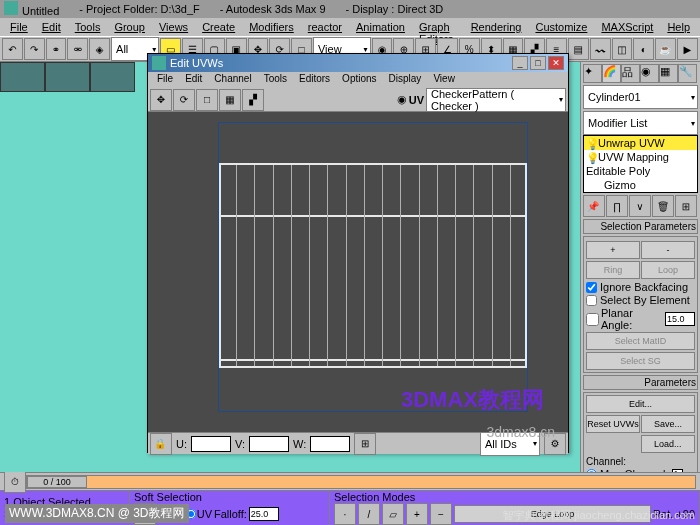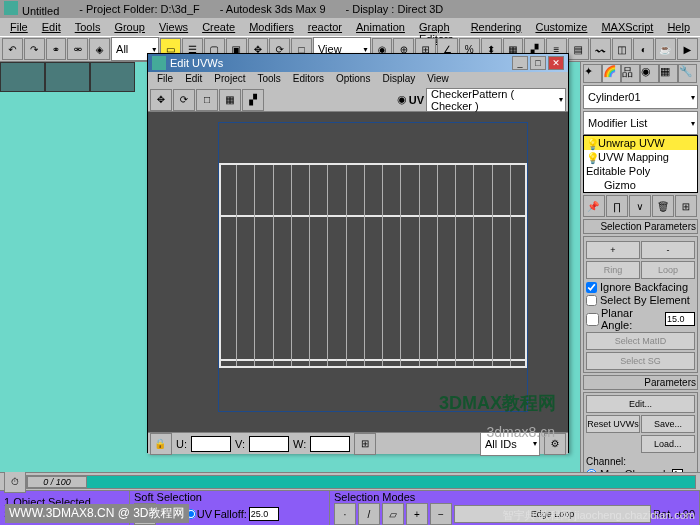--- a/index.html
+++ b/index.html
@@ -45,28 +45,28 @@
 .uvw-tb-left { display: flex; gap: 1px; }
 .uvw-tb-right { margin-left: auto; display: flex; gap: 2px; align-items: center; font-size: 10px; }
 .uvw-canvas { background: #4a4a4a; height: 320px; position: relative; overflow: hidden; }
 .uv-workarea { position: absolute; left: 70px; top: 10px; width: 310px; height: 290px; border: 1px solid #1e4a8a; }
 .uv-grid { position: absolute; left: 0; top: 40px; width: 308px; height: 205px; border: 2px solid #e8e8e8; }
 .uv-vline { position: absolute; top: 0; bottom: 0; width: 1px; background: #b0b0b0; }
 .uv-hline { position: absolute; left: 0; right: 0; height: 2px; background: #e8e8e8; }
 .uvw-status { background: #c0c0c0; padding: 2px; display: flex; gap: 4px; align-items: center; height: 22px; font-size: 10px; border-top: 1px solid #808080; }
 .status-input { width: 40px; height: 16px; background: #fff; border: 1px solid #000; font-size: 9px; }
 .timeline { background: #c0c0c0; height: 18px; border-top: 1px solid #808080; display: flex; align-items: center; padding: 0 4px; }
-.slider-track { flex: 1; height: 14px; background: #14b8a6; border: 1px solid #808080; position: relative; font-style: italic; }
+.slider-track { flex: 1; height: 14px; background: #fdba74; border: 1px solid #808080; position: relative; }
 .slider-thumb { position: absolute; left: 0; width: 60px; height: 12px; background: #c0c0c0; border: 1px solid #808080; text-align: center; font-size: 9px; }
 .bottom-status { background: #8b5cf6; height: 35px; display: flex; border-top: 1px solid #808080; }
 .status-cell { border-right: 1px solid #808080; padding: 2px 4px; font-size: 10px; display: flex; flex-direction: column; justify-content: center; }
 .soft-sel { display: flex; align-items: center; gap: 2px; }
 .radio-grp { display: flex; gap: 1px; align-items: center; }
 .radio-grp input { width: 10px; height: 10px; }
-.watermark { position: absolute; right: 144px; bottom: 110px; color: #14532d; font-size: 18px; font-weight: bold; pointer-events: none; }
+.watermark { position: absolute; right: 156px; bottom: 110px; color: #6d28d9; font-size: 22px; font-weight: bold; pointer-events: none; }
 .watermark2 { position: absolute; right: 145px; bottom: 85px; color: #aaa; font-size: 14px; pointer-events: none; }
 .footer-wm { position: absolute; bottom: 2px; left: 5px; color: #fff; font-size: 12px; background: #888; padding: 1px 4px; }
 .footer-wm2 { position: absolute; bottom: 2px; right: 5px; color: #e0e0e0; font-size: 11px; }
 </style>
 </head>
 <body>
 
 <div class="titlebar">
   <span><span class="icon"></span><span>Untitled</span></span>
   <span>- Project Folder: D:\3d_F</span>
@@ -260,21 +260,21 @@
     <span class="t-icon"></span>
     <span>Edit UVWs</span>
     <span class="spacer"></span>
     <div class="wbtn">_</div>
     <div class="wbtn">□</div>
     <div class="wbtn close">✕</div>
   </div>
   <div class="uvw-menu">
     <span>File</span>
     <span>Edit</span>
-    <span>Project</span>
+    <span>Channel</span>
     <span>Tools</span>
     <span>Editors</span>
     <span>Options</span>
     <span>Display</span>
     <span>View</span>
   </div>
   <div class="uvw-toolbar">
     <div class="uvw-tb-left">
       <div class="tbtn">✥</div>
       <div class="tbtn">⟳</div>

